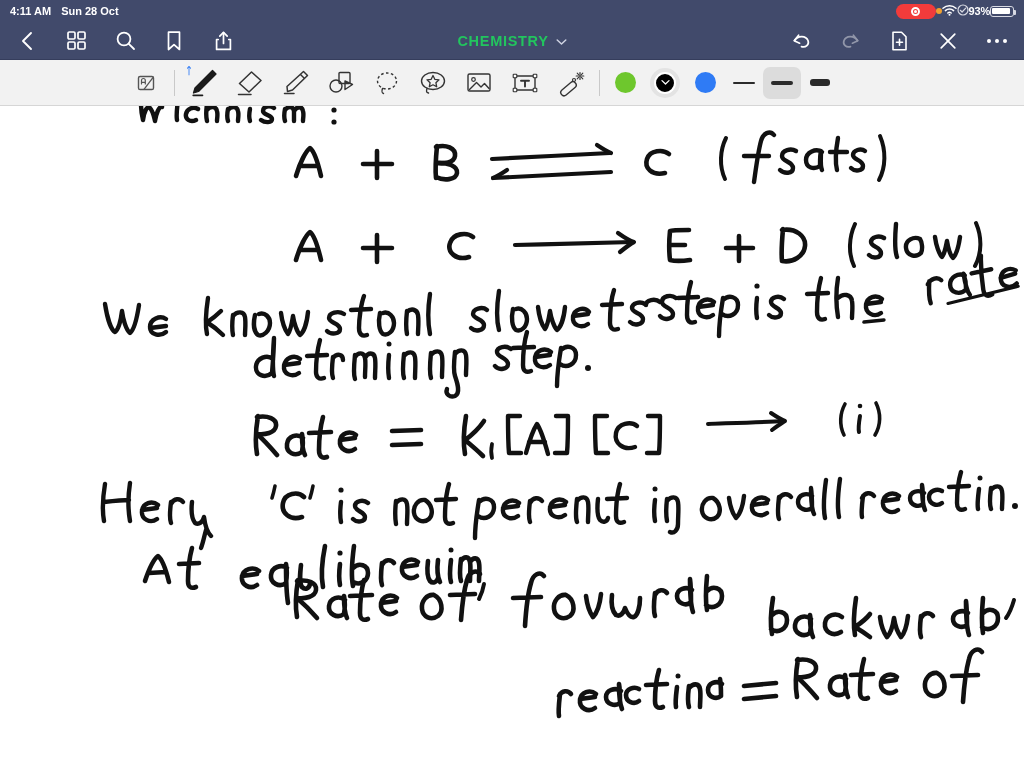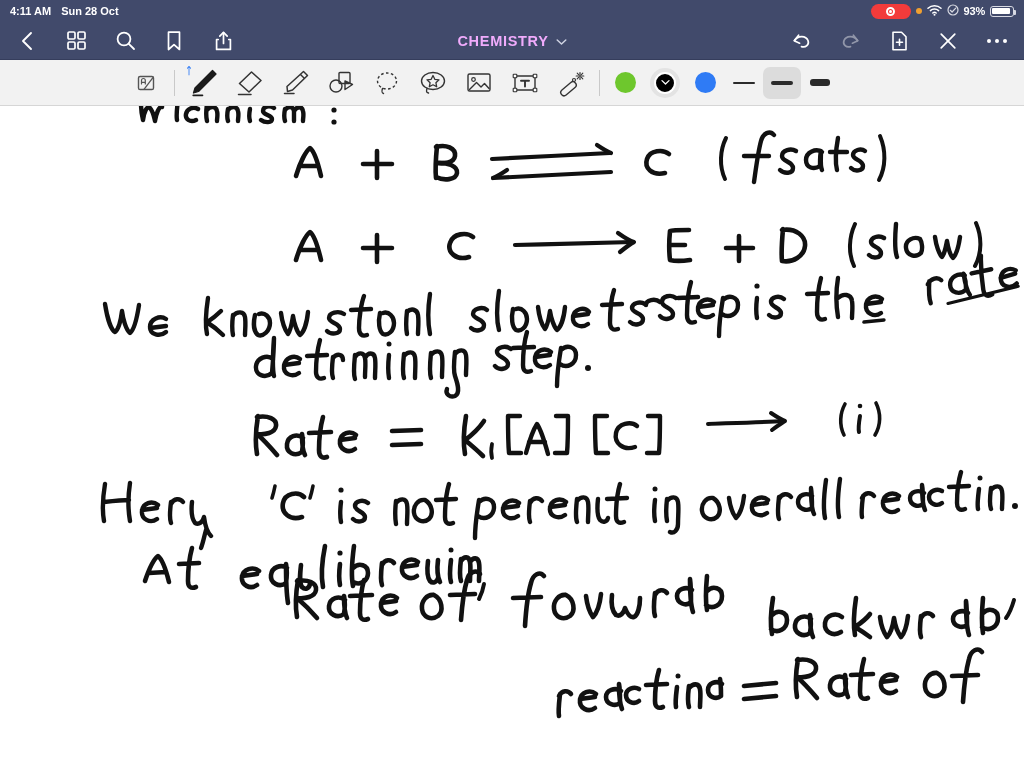--- a/index.html
+++ b/index.html
@@ -16,21 +16,21 @@
   .status-bar {
     position: absolute; top: 0; left: 0;
     width: 1024px; height: 22px;
     background: #414a6b;
     display: flex; align-items: center;
     color: #ffffff;
     font-size: 11px; font-weight: bold;
     padding: 0 10px;
   }
   .status-left { display: flex; align-items: center; gap: 10px; }
-  .status-right { margin-left: auto; display: flex; align-items: center; gap: 5px; }
+  .status-right { margin-left: auto; display: flex; align-items: center; }
   .rec-pill {
     width: 40px; height: 15px; border-radius: 8px;
     background: #f23b3b; display: flex;
     align-items: center; justify-content: center;
   }
   .rec-dot-outer {
     width: 9px; height: 9px; border-radius: 50%;
     border: 2px solid #ffffff; display: flex;
     align-items: center; justify-content: center;
   }
@@ -64,21 +64,21 @@
     cursor: pointer;
   }
   .nav-btn svg { display: block; }
   .nav-title {
     position: absolute; left: 0; right: 0;
     text-align: center;
     pointer-events: none;
     display: flex; align-items: center; justify-content: center; gap: 7px;
   }
   .nav-title-text {
-    color: #f0abfc; font-size: 14.5px; font-weight: bold; letter-spacing: 0.7px;
+    color: #22c55e; font-size: 14.5px; font-weight: bold; letter-spacing: 0.7px;
   }
   .dimmed { opacity: 0.42; }
 
   
   .tool-bar {
     position: absolute; top: 60px; left: 0;
     width: 1024px; height: 46px;
     background: #f2f2f2;
     border-bottom: 1px solid #d6d6d6;
     display: flex; align-items: center;

